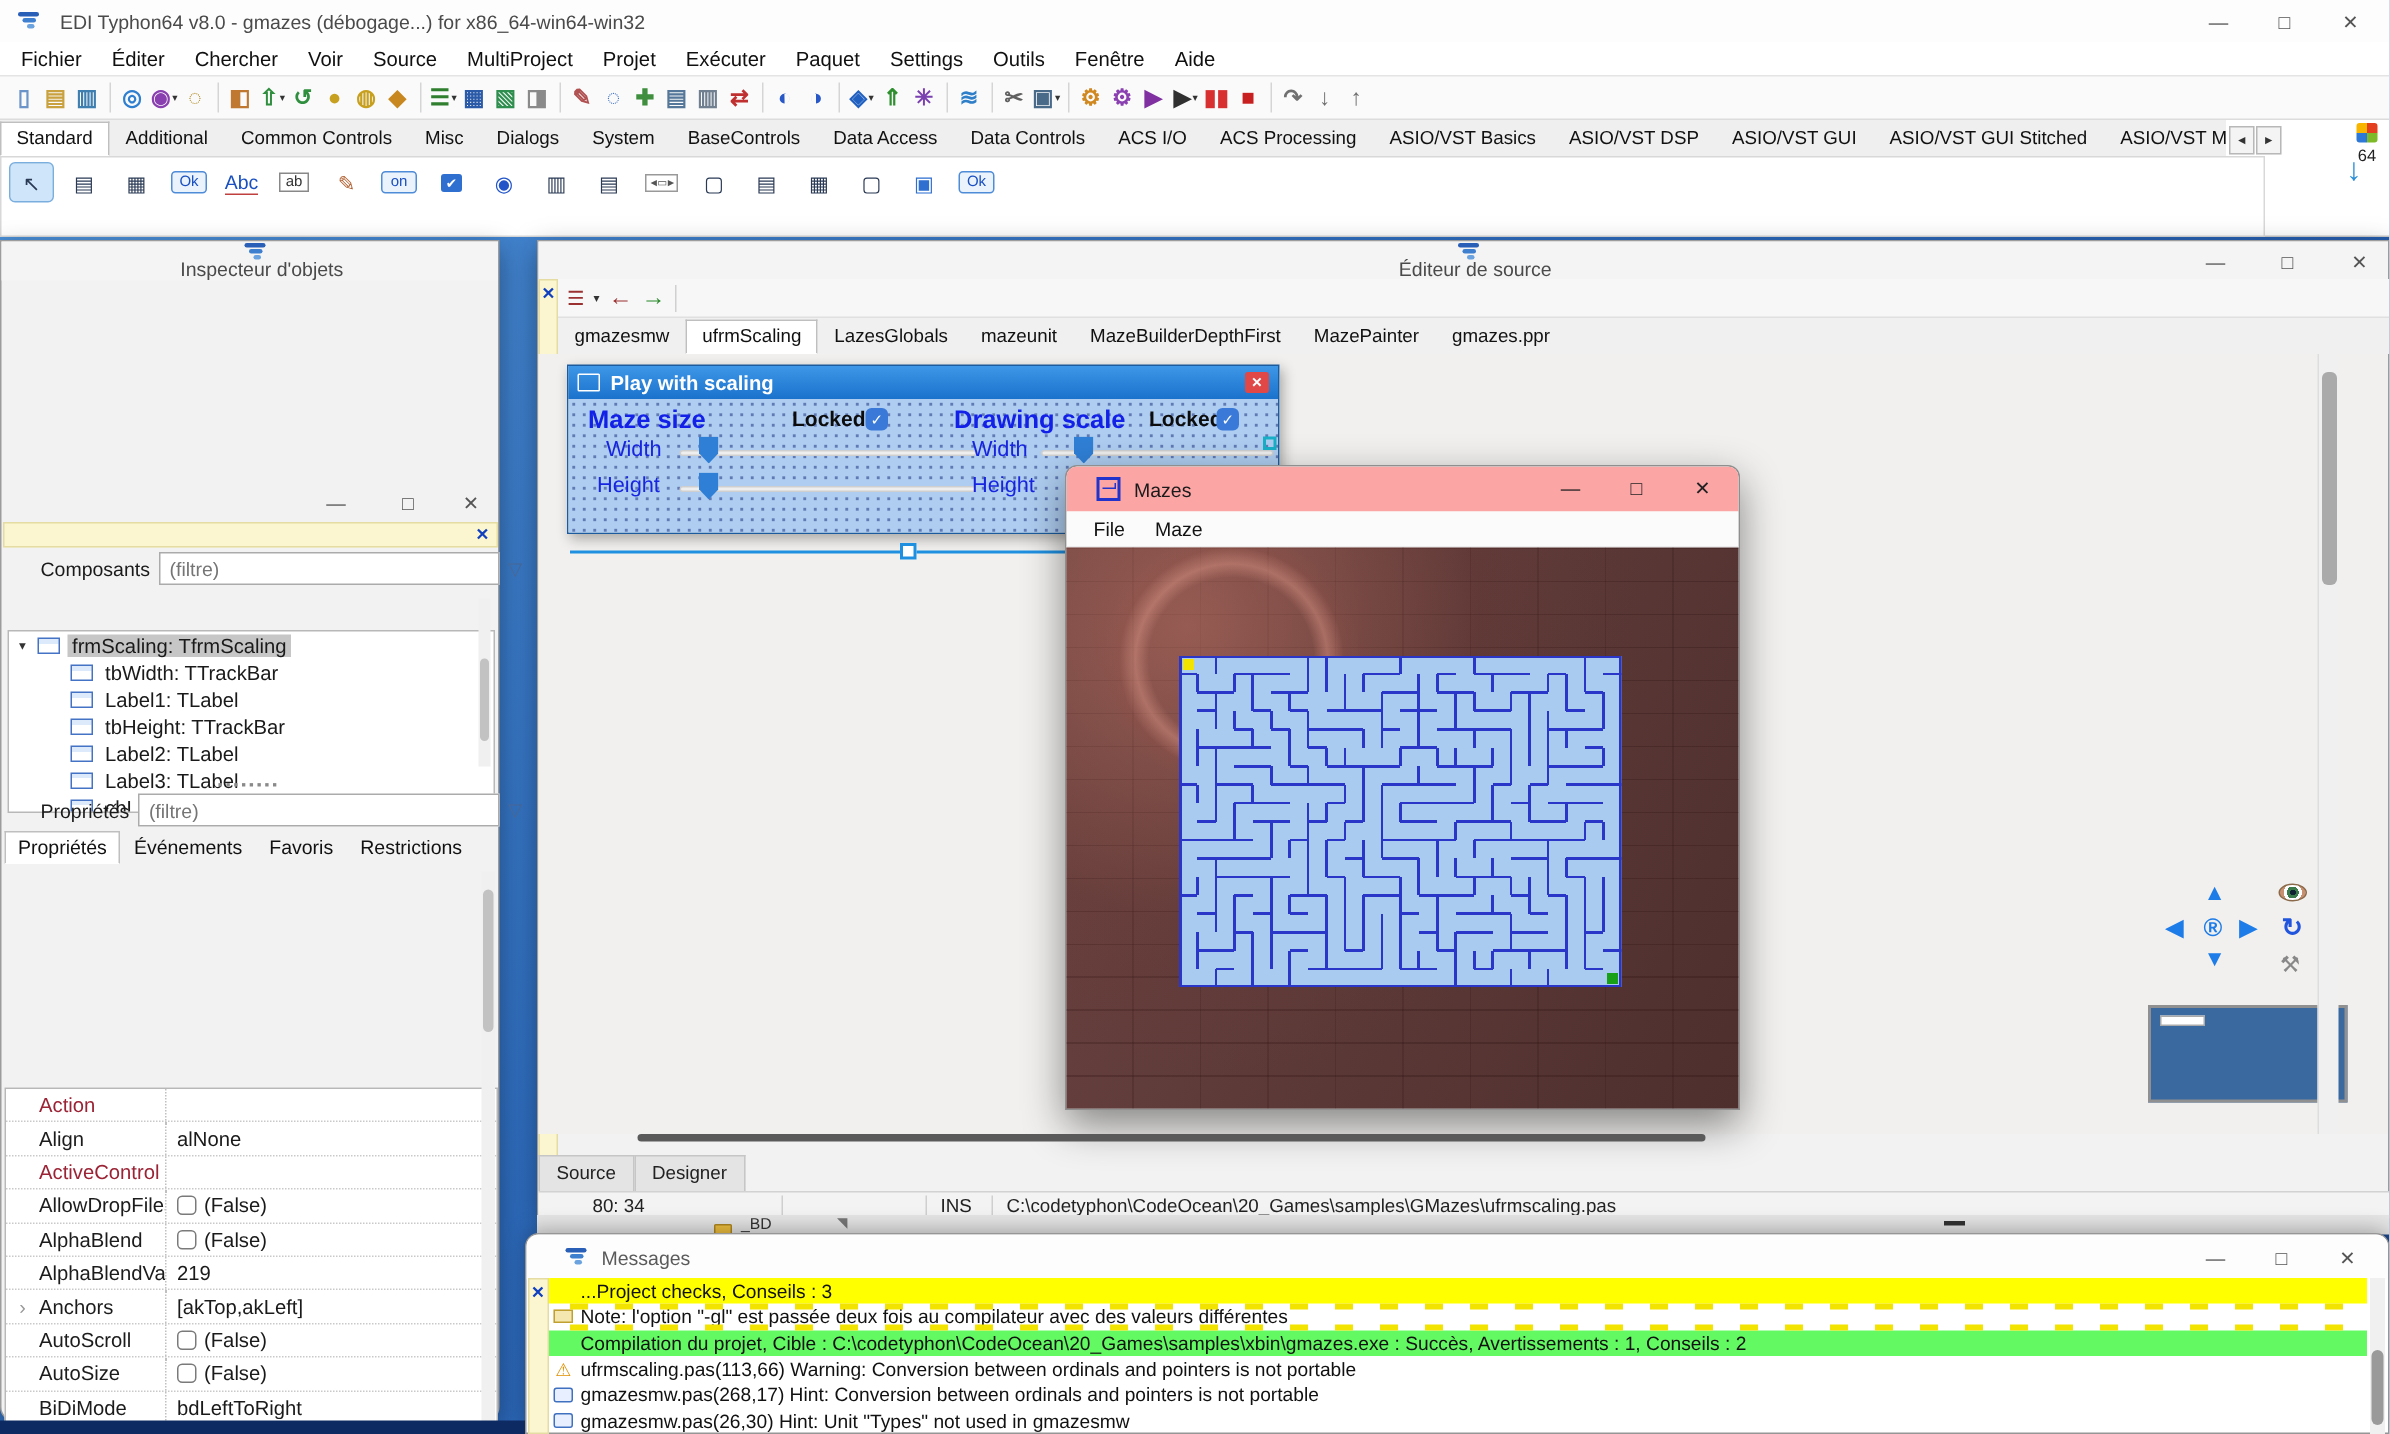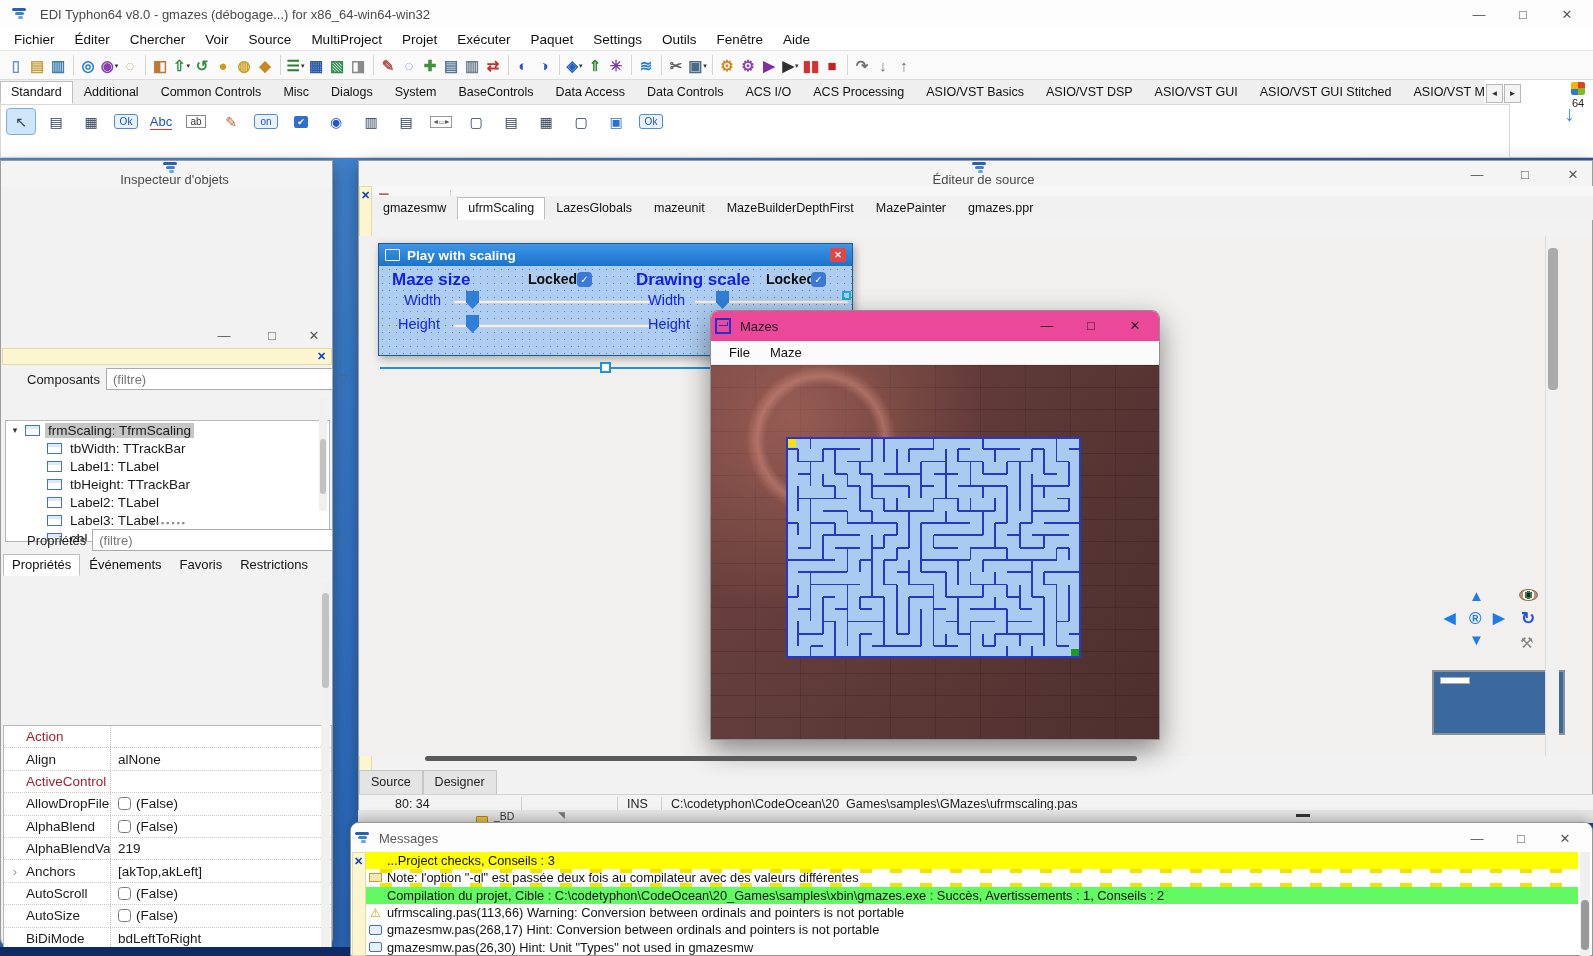--- a/index.html
+++ b/index.html
@@ -71,21 +71,21 @@
   .pgbox { display:none; width:13px; height:13px; border:1.4px solid #7a7a7a; border-radius:3.5px; background:#fff; flex:0 0 auto; }
   .pgbox.show { display:inline-block; }
   .vscroll { position:absolute; background:#f0f0f0; }
   .vthumb { position:absolute; background:#c2c2c2; border-radius:4px; }
 
   
   .editor { left:358px; top:160px; width:1235px; height:652px; }
   .edit-toolrow { position:absolute; left:372px; top:186px; width:1221px; height:26px; background:#f7f7f7; border-bottom:1px solid #e0e0e0; display:flex; align-items:center; gap:6px; padding-left:6px; }
   .unitico { color:#9b3030; font-size:13px; }
   .navarrow { font-weight:bold; font-size:16px; }
-  .edtabs { position:absolute; left:372px; top:196px; width:1221px; height:24px; background:#f0f0f0; display:flex; align-items:flex-end; }
+  .edtabs { position:absolute; left:372px; top:212px; width:1221px; height:24px; background:#f0f0f0; display:flex; align-items:flex-end; }
   .edcontent { position:absolute; left:359px; top:236px; width:1233px; height:520px; background:#f1f0ee; }
   .srcdesig { position:absolute; left:359px; top:768px; height:26px; display:flex; align-items:flex-end; }
   .statusbar { position:absolute; left:359px; top:794px; width:1234px; height:18px; background:#f3f3f3; border-top:1px solid #d2d2d2; font-size:12.5px; color:#222; }
   .ssep { position:absolute; top:2px; width:1px; height:14px; background:#cfcfcf; }
 
   
   .dform { left:378px; top:243px; width:475px; height:113px; border:1px solid #1c5c9e; box-shadow:2px 3px 8px rgba(0,0,0,.3); }
   .dform-title { height:22px; background:linear-gradient(180deg,#3f97e8,#1a72cc); display:flex; align-items:center; padding:0 6px; color:#fff; font-weight:bold; font-size:13.5px; gap:7px;text-align:right; }
   .dform-ico { width:15px; height:12px; border:1.5px solid #fff; background:transparent; border-radius:1px; }
   .dform-close { margin-left:auto; width:16px; height:14px; background:#e04747; border-radius:2px; color:#fff; font-size:9px; display:flex; align-items:center; justify-content:center; }
@@ -96,21 +96,21 @@
   .blk { position:absolute; color:#0c0c0c; font-weight:bold; font-size:14px; }
   .fchk { position:absolute; width:15px; height:15px; background:#3b79d8; border-radius:4px; color:#fff; font-size:10px; display:flex; align-items:center; justify-content:center; }
   .groove { position:absolute; height:4px; background:#eee; border:1px solid #cfcfcf; border-radius:2px; }
   .thumb { position:absolute; width:13px; height:18px; background:#2f7fd6; clip-path:polygon(0 0,100% 0,100% 62%,50% 100%,0 62%); }
   .selline { position:absolute; height:2px; background:#1f8fe0; }
   .selhandle { position:absolute; width:11px; height:11px; background:#fff; border:2px solid #1f8fe0; }
   .tealhandle { position:absolute; width:9px; height:9px; background:transparent; border:2px solid #18b0c8; }
 
   
   .mazeswin { left:710px; top:310px; width:450px; height:430px; background:#fff; border:1px solid #8f8f8f; border-radius:8px 8px 0 0; box-shadow:0 10px 28px rgba(0,0,0,.45); overflow:hidden; }
-  .mz-title { height:30px; background:#ec4899; display:flex; align-items:center; padding-left:4px; gap:9px; }
+  .mz-title { height:30px; background:#fca5a5; display:flex; align-items:center; padding-left:20px; gap:9px; }
   .mz-ico { width:16px; height:16px; border:2px solid #2233cc; position:relative; }
   .mz-ico::before { content:""; position:absolute; left:2px; top:2px; width:8px; height:3px; border:1.5px solid #2233cc; border-top:none; border-left:none; }
   .mz-ctl { position:absolute; top:312px; width:38px; height:26px; display:flex; align-items:center; justify-content:center; color:#222; font-size:13px; }
   .mz-menu { height:24px; background:#fbfbfb; border-bottom:1px solid #ececec; display:flex; align-items:center; gap:8px; padding-left:12px; font-size:13px; color:#111; }
   .mz-menu span { padding:0 6px; }
   .mz-client { position:absolute; left:711px; top:365px; width:448px; height:374px; overflow:hidden;
     background:
       radial-gradient(circle 85px at 110px 75px, rgba(222,150,135,.0) 55px, rgba(222,150,135,.45) 64px, rgba(150,80,70,.15) 75px, transparent 86px),
       radial-gradient(circle at 18% 14%, rgba(190,115,100,.55), rgba(120,60,55,.15) 40%, transparent 62%),
       repeating-linear-gradient(0deg, transparent 0 21px, rgba(35,8,8,.22) 21px 22px),
@@ -125,21 +125,21 @@
   .eyeico { position:absolute; width:19px; height:12px; border-radius:50%; background:radial-gradient(circle at 50% 50%, #123 0 2px, #3a7a4a 2px 4px, #fff 4px 6px, #c89070 6px); border:1px solid #8a6a4a; }
   .thumbwin { position:absolute; left:1432px; top:670px; width:133px; height:65px; background:#39699e; border:2px solid #909090; }
   .thumbbar { position:absolute; left:6px; top:5px; width:30px; height:7px; background:#fff; border:1px solid #aaa; }
 
   
   .bstrip { left:358px; top:810px; width:1235px; height:13px; background:#e6e6e6; overflow:hidden; }
   .folderico { display:inline-block; width:12px; height:8px; background:#f0c040; border:1px solid #b08820; border-radius:1px; position:relative; top:1px; }
 
   
   .msgs { left:350px; top:822px; width:1243px; height:134px; background:#fff; border:1px solid #969696; border-radius:9px 9px 0 0; box-shadow:0 -2px 14px rgba(0,0,0,.3); overflow:hidden; }
-  .msg-title { height:30px; display:flex; align-items:center; gap:8px; padding-left:4px; color:#5a5a5a; background:#fdfdfd; }
+  .msg-title { height:30px; display:flex; align-items:center; gap:8px; padding-left:26px; color:#5a5a5a; background:#fdfdfd; }
   .msg-rows { position:absolute; left:366px; top:852px; width:1212px; }
   .mrow { display:flex; align-items:center; height:17.3px; gap:5px; padding-left:3px; font-size:12.8px; color:#111; white-space:nowrap; overflow:hidden; }
   .mrow.row-yellow { background:#ffff00; }
   .mrow.row-green { background:#63f963; }
   .micon { width:13px; height:12px; flex:0 0 auto; display:flex; align-items:center; justify-content:center; }
   .micon.note { background:#f5e7b0; border:1px solid #c0a030; height:9px; }
   .micon.warning::before { content:"⚠"; color:#e09000; font-size:12px; }
   .micon.hint { border:1.4px solid #4070c0; background:#e8f0ff; border-radius:2px; height:10px; }
   .ants { position:absolute; height:4px; background:repeating-linear-gradient(90deg,#f2e400 0 12px,transparent 12px 30px); }
 

